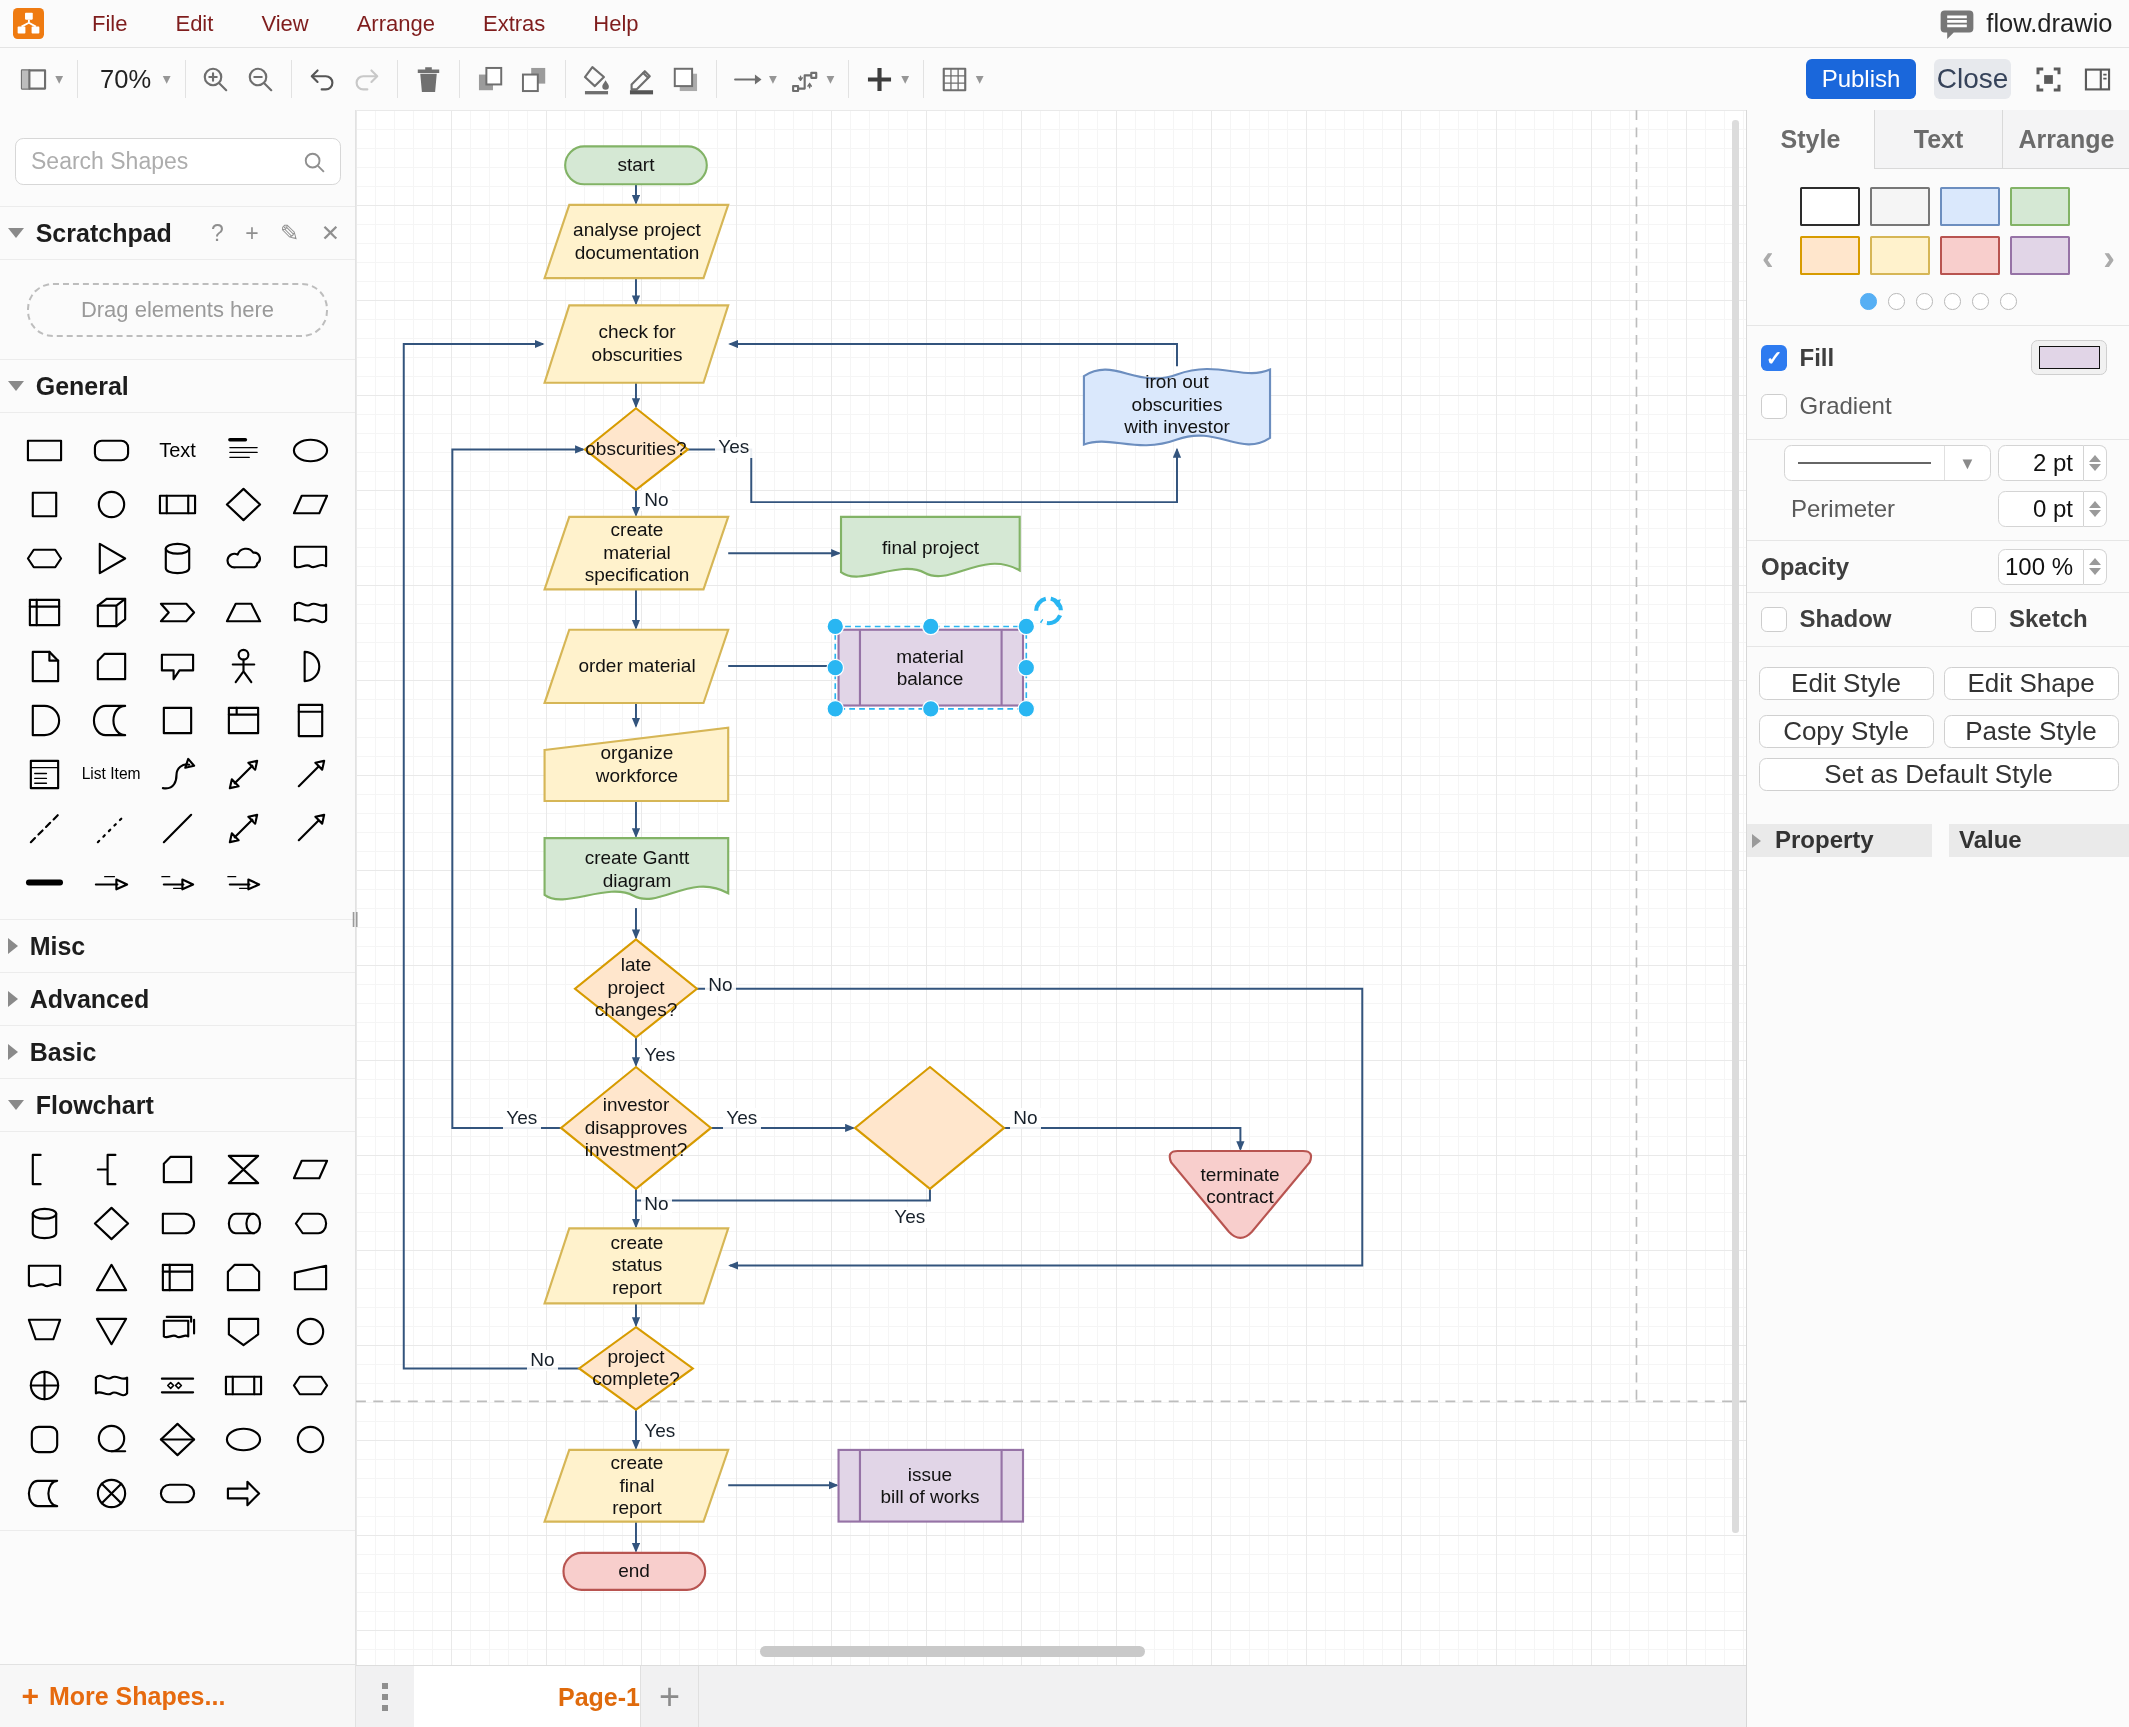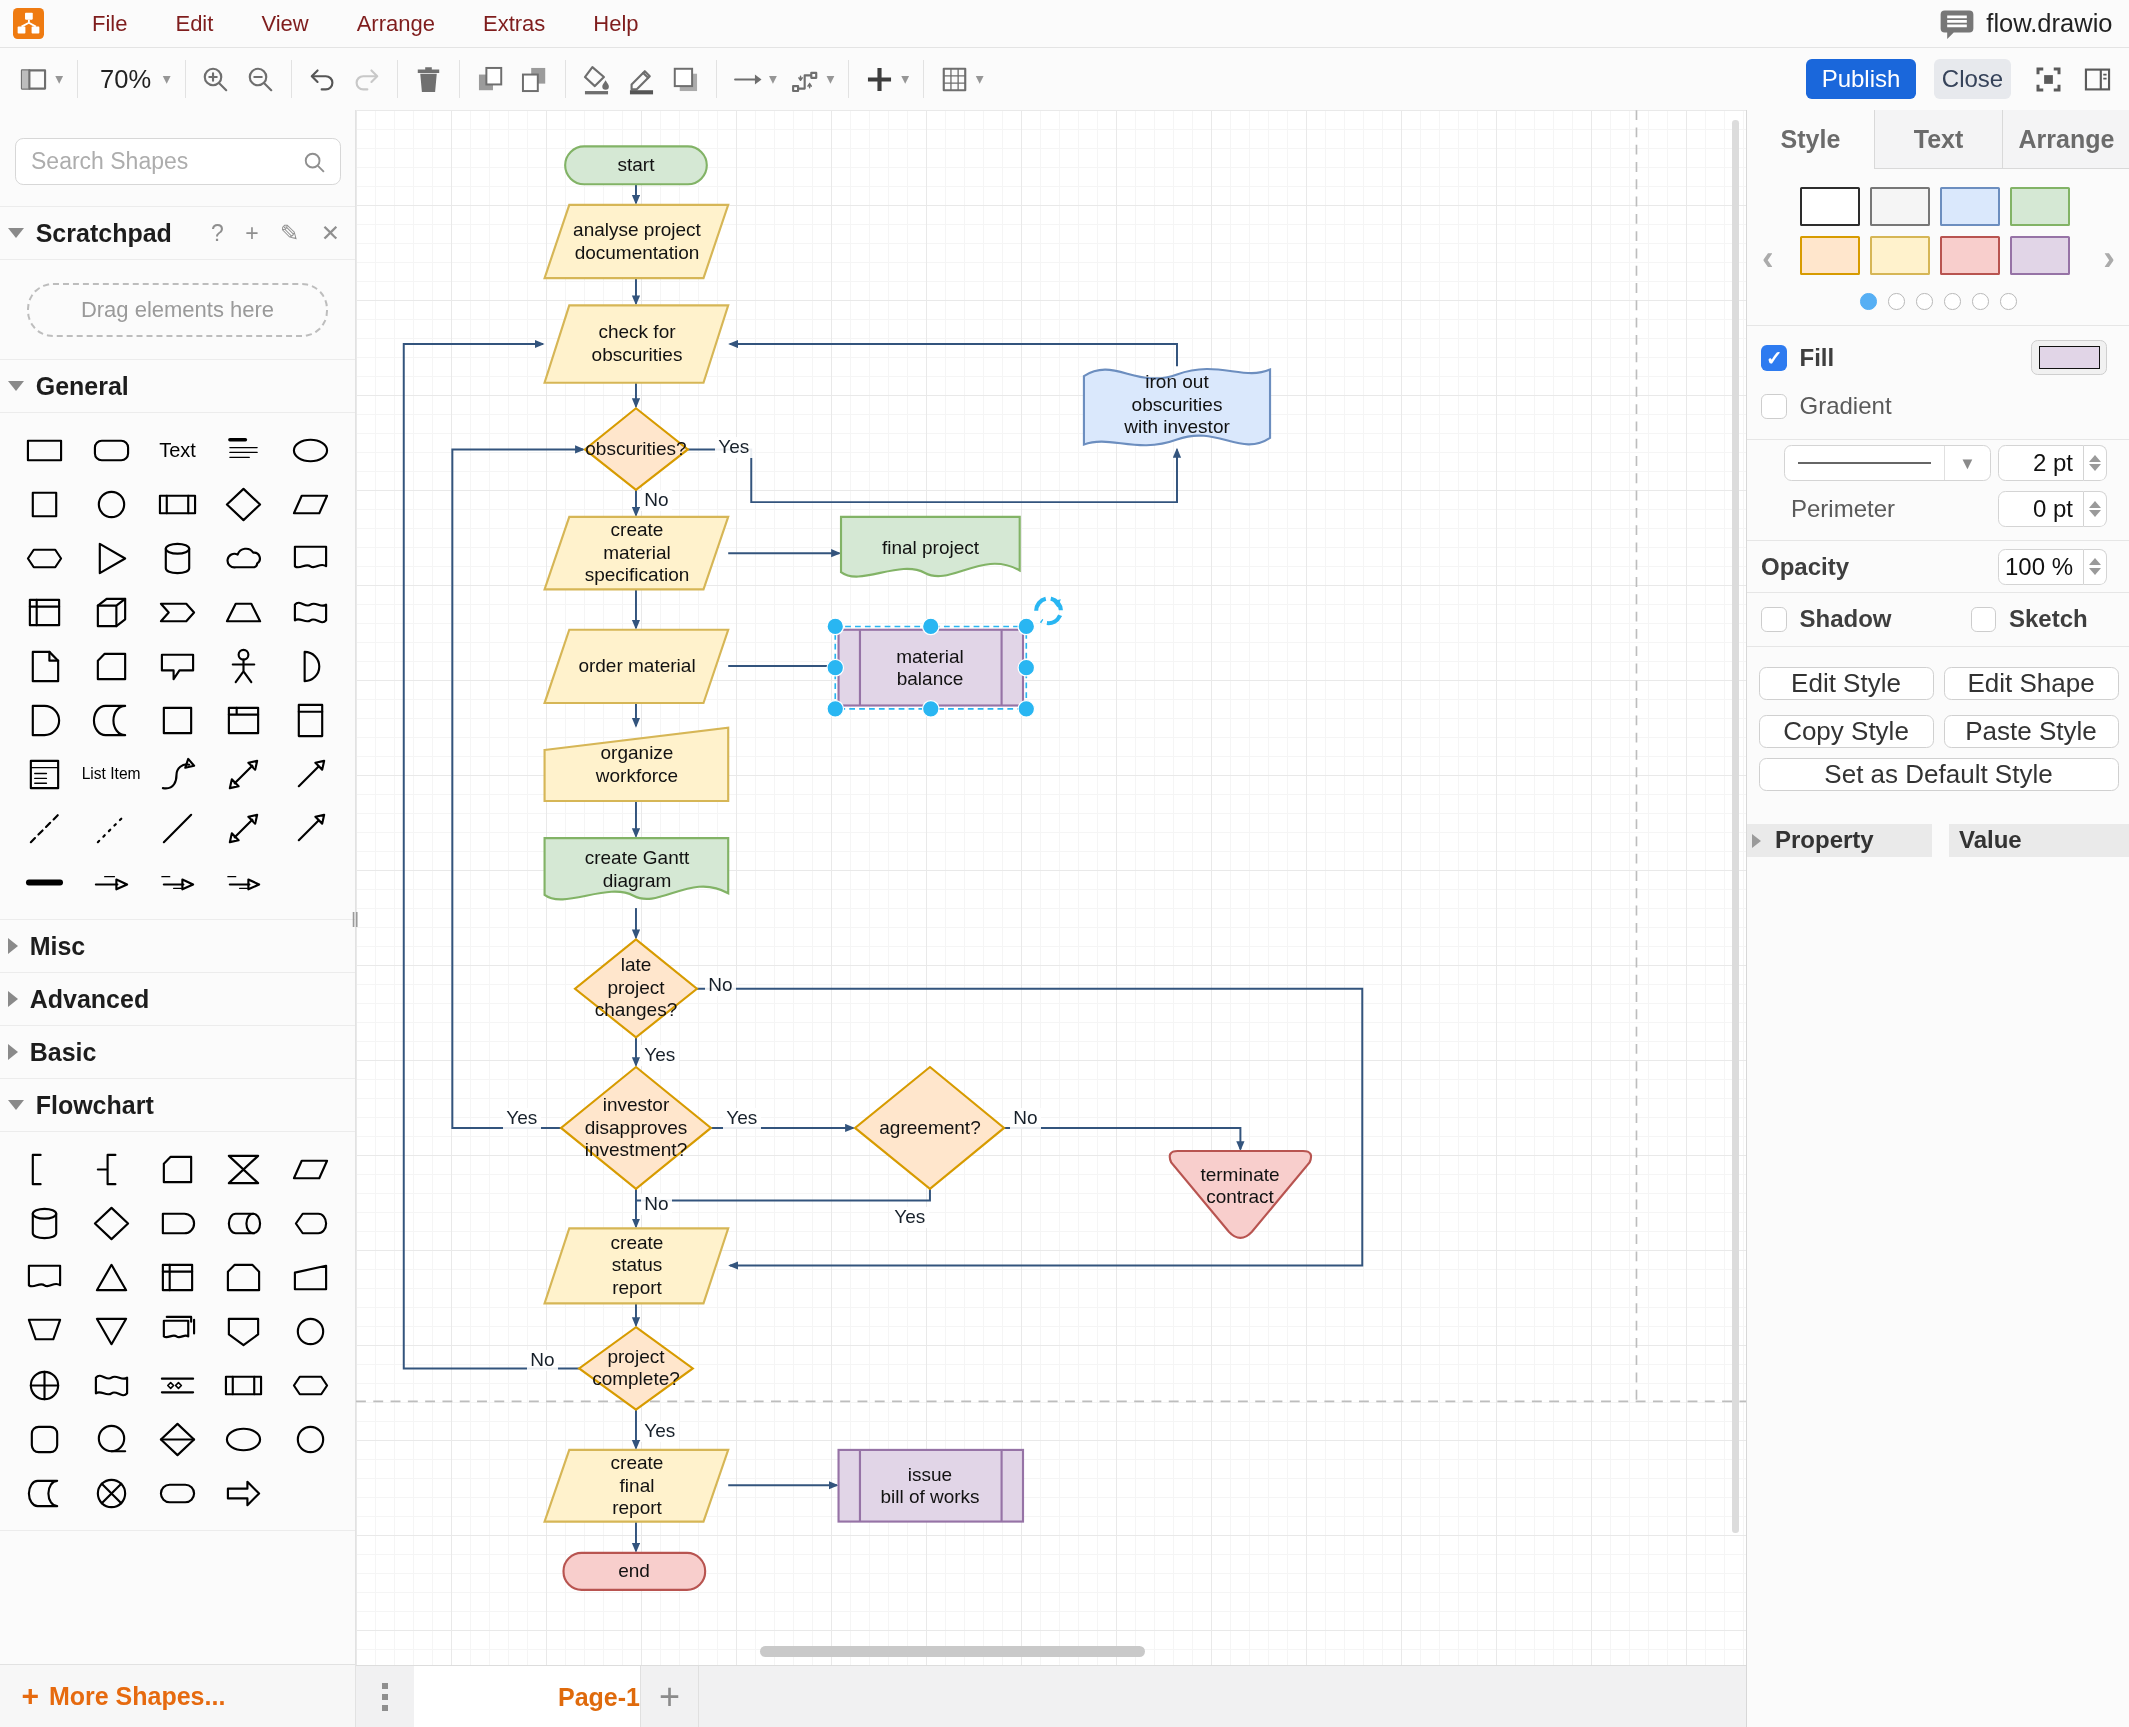--- a/index.html
+++ b/index.html
@@ -12,21 +12,21 @@
 #filebox .fname{font-size:25.5px;font-weight:500;color:#222}
 
 #toolbar{position:absolute;left:0;top:48px;width:2129px;height:63px;background:#FBFBFB;border-bottom:0.8px solid #DFDFDF;display:flex;align-items:center;padding-left:11.5px}
 .tb{display:flex;align-items:center;gap:5px;margin:0 5.8px}
 .tb svg{width:33px;height:33px}
 .sep{width:0.8px;height:38px;background:#E2E2E2;margin:0 8.2px}
 .caret{font-size:15.6px;color:#969696}
 #zoomlabel{font-size:25.5px;color:#222;margin:0 6.6px 0 8.2px}
 .ticon{stroke:#6e6e6e;stroke-width:2.6;fill:none;stroke-linecap:round;stroke-linejoin:round}
 #publish{background:#1A67DB;color:#fff;border:none;border-radius:5.8px;font-size:24px;width:110px;height:40px;margin-left:auto}
-#closebtn{background:#E7E9ED;color:#36435A;border:none;border-radius:5.8px;font-size:24px;width:77px;height:40px;margin-left:18px}
+#closebtn{background:#E7E9ED;color:#36435A;border:none;border-radius:5.8px;font-size:28px;width:77px;height:40px;margin-left:18px}
 .winicon{margin-left:20px}
 
 #sidebar{position:absolute;left:0;top:110px;width:356px;height:1617px;background:#FBFBFB;border-right:0.8px solid #E2E2E2;overflow:hidden}
 #searchwrap{padding:28px 15px 21.4px 15px;border-bottom:0.8px solid #ECECEC;position:relative}
 #searchinput{width:326px;height:47px;border:0.8px solid #D7D7D7;border-radius:8.2px;background:#fff;font-size:23px;padding:0 44px 0 15px;color:#444;outline:none}
 #searchinput::placeholder{color:#ADADAD}
 #searchicon{position:absolute;right:28px;top:40px}
 .sect-h{height:53px;display:flex;align-items:center;border-bottom:0.8px solid #ECECEC;position:relative;background:#FBFBFB}
 .sect-h .tri{width:0;height:0;margin:0 11.5px 0 8.2px}
 .tri.open{border-left:8.2px solid transparent;border-right:8.2px solid transparent;border-top:10px solid #8a8a8a}
@@ -1005,21 +1005,20 @@
   <div class="node-label" style="left:189px;top:618px;width:184px;height:73px">organize
 workforce</div>
   <div class="node-label" style="left:189px;top:728px;width:184px;height:63px">create Gantt
 diagram</div>
   <div class="node-label" style="left:219px;top:829px;width:122px;height:98px">late
 project
 changes?</div>
   <div class="node-label" style="left:205px;top:957px;width:150px;height:122px">investor
 disapproves
 investment?</div>
-  <div class="node-label" style="left:499px;top:957px;width:150px;height:122px">agreement?</div>
   <div class="node-label" style="left:810px;top:1049px;width:148px;height:54px">terminate
 contract</div>
   <div class="node-label" style="left:189px;top:1118px;width:184px;height:75px">create
 status
 report</div>
   <div class="node-label" style="left:215px;top:1225px;width:130px;height:66px">project
 complete?</div>
   <div class="node-label" style="left:189px;top:1340px;width:184px;height:72px">create
 final
 report</div>

